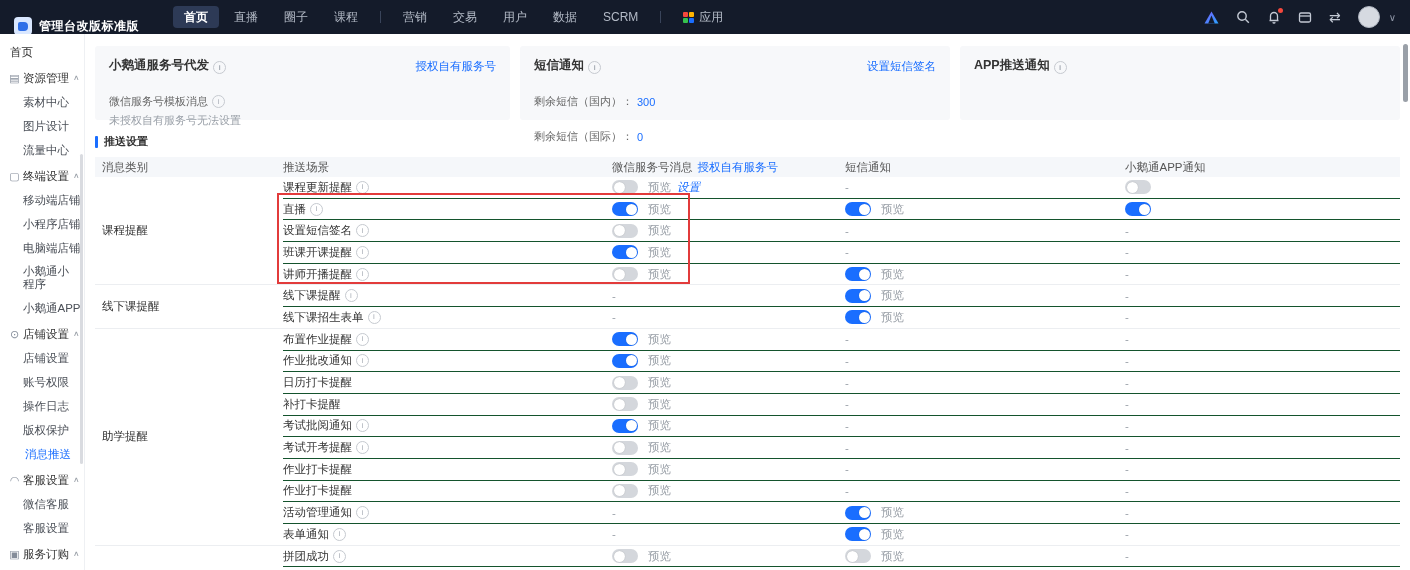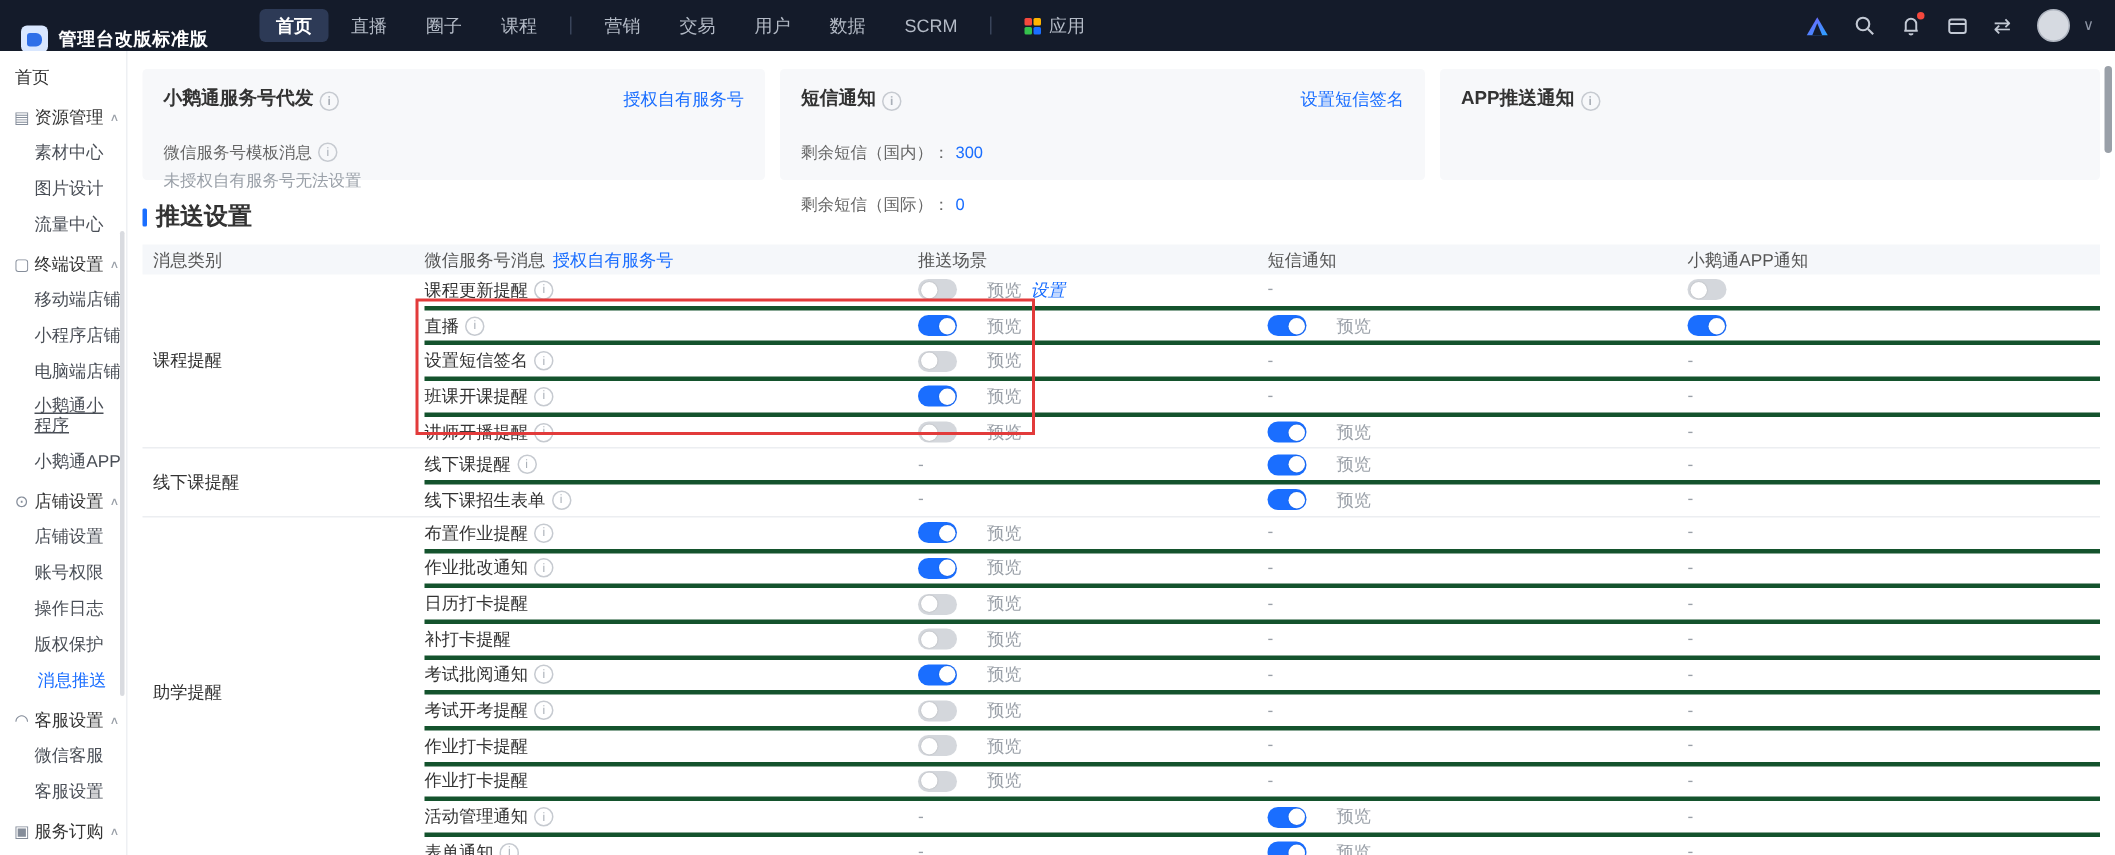--- a/index.html
+++ b/index.html
@@ -28,21 +28,21 @@
 
   
   .layout{display:flex;height:536px;}
   .sidebar{width:85px;flex-shrink:0;background:#fff;border-right:1px solid #eef0f3;position:relative;
            padding-top:6px;box-sizing:border-box;overflow:hidden;font-size:11.5px;}
   .side-home{height:24px;line-height:24px;padding-left:10px;color:#333;cursor:pointer;}
   .side-group-head{display:flex;align-items:center;height:24px;margin-top:2px;padding-left:8px;color:#333;cursor:pointer;}
   .sg-icon{width:13px;color:#858d9a;font-size:11px;font-style:normal;margin-right:2px;text-align:center;}
   .sg-caret{color:#9aa0a8;font-size:9px;margin-left:4px;transform:scaleY(.8);}
   .side-item{line-height:24px;padding-left:23px;color:#4a4f57;cursor:pointer;white-space:nowrap;}
-  .side-item.wrap{white-space:normal;line-height:13px;padding:5px 4px 5px 23px;width:52px;text-decoration:underline;}
+  .side-item.wrap{white-space:normal;line-height:13px;padding:5px 4px 5px 23px;width:52px;}
   .side-item.active{color:#1a6eff;padding-left:25px;}
   .sidebar-scrollbar{position:absolute;right:1px;top:120px;width:3px;height:310px;background:#d9dbe0;border-radius:2px;}
 
   .main{flex:1;padding:12px 10px 0 10px;position:relative;overflow:hidden;box-sizing:border-box;}
 
   
   .cards{display:flex;gap:10px;}
   .card{background:#f7f8fa;border-radius:3px;padding:11px 14px;height:74px;box-sizing:border-box;}
   .card.c1{width:415px;}
   .card.c2{width:430px;}
@@ -50,41 +50,41 @@
   .card-head{display:flex;align-items:flex-end;font-size:12.5px;font-weight:bold;color:#333;}
   .card-link{margin-left:auto;font-weight:normal;font-size:11.5px;color:#1a6eff;cursor:pointer;text-decoration:none;}
   .card-line{font-size:11px;color:#666;margin-top:20px;display:flex;align-items:center;}
   .card-line.muted{color:#9aa0a8;margin-top:4px;}
   .blue-val{color:#1a6eff;margin-left:4px;}
   .info-icon{display:inline-flex;align-items:center;justify-content:center;width:11px;height:11px;
              border:1px solid #c6cad0;border-radius:50%;color:#a9afb7;font-size:8px;line-height:1;
              margin-left:4px;font-style:normal;flex-shrink:0;}
 
   
-  .section-head{display:flex;align-items:center;margin:14px 0 8px 0;font-size:16px;font-weight:bold;color:#333;}
+  .section-head{display:flex;align-items:center;margin:14px 0 8px 0;font-size:11px;font-weight:bold;color:#333;}
   .section-bar{width:3px;height:12px;background:#1a6eff;margin-right:6px;border-radius:1px;}
   .table-wrap{position:relative;}
   .thead{display:grid;grid-template-columns:188px 329px 233px 280px 1fr;background:#f5f7fa;height:20px;
          align-items:center;font-size:11.5px;color:#555;}
   .thead .th1{padding-left:7px;}
   .th-link{color:#1a6eff;margin-left:5px;cursor:pointer;text-decoration:none;}
   .group{display:flex;border-bottom:1px solid #eceef1;}
   .group-cat{width:188px;box-sizing:border-box;display:flex;align-items:center;padding-left:7px;font-size:11.5px;color:#333;}
   .group-rows{flex:1;}
   .row{display:grid;grid-template-columns:329px 233px 280px 1fr;height:20.7px;align-items:center;
-       border-bottom:3px solid #14532d;font-size:11.5px;color:#333;}
+       border-bottom:1px solid #14532d;font-size:11.5px;color:#333;}
   .group-rows .row:last-child{border-bottom:none;}
   .cell{display:flex;align-items:center;}
   .toggle{position:relative;display:inline-block;width:26px;height:14px;border-radius:8px;cursor:pointer;flex-shrink:0;}
   .toggle.on{background:#1a6eff;}
   .toggle.off{background:#d4d7dc;}
   .knob{position:absolute;top:1.5px;width:11px;height:11px;border-radius:50%;background:#fff;box-shadow:0 0 1px rgba(0,0,0,.25);}
   .toggle.on .knob{right:1.5px;}
   .toggle.off .knob{left:1.5px;}
-  .preview{color:#9aa0a8;margin-left:20px;cursor:pointer;}
+  .preview{color:#9aa0a8;margin-left:10px;cursor:pointer;}
   .setlink{color:#1a6eff;margin-left:6px;cursor:pointer;font-style:italic;}
   .dash{color:#9aa0a8;}
   .red-box{position:absolute;left:182px;top:36px;width:413px;height:91px;border:2px solid #e23b3b;pointer-events:none;box-sizing:border-box;}
 
   .page-scrollbar{position:absolute;right:2px;top:44px;width:5px;height:58px;background:#9aa0a8;border-radius:3px;}
 </style>
 </head>
 <body>
 
 <div class="app">
@@ -262,24 +262,24 @@
       </div>
 
       <div class="section-head">
         <span class="section-bar"></span>
         <span>推送设置</span>
       </div>
 
       <div class="table-wrap">
         <div class="thead">
           <div class="th1">消息类别</div>
+          <div>推送场景</div>
           <div>
             <span>微信服务号消息</span><a class="th-link">授权自有服务号</a>
           </div>
-          <div>推送场景</div>
           <div>短信通知</div>
           <div>小鹅通APP通知</div>
         </div>
         <div id="tbody">
             <div class="group">
               <div class="group-cat">课程提醒</div>
               <div class="group-rows">
                 <div class="row">
                   <div class="cell">
                     <span>课程更新提醒</span>

